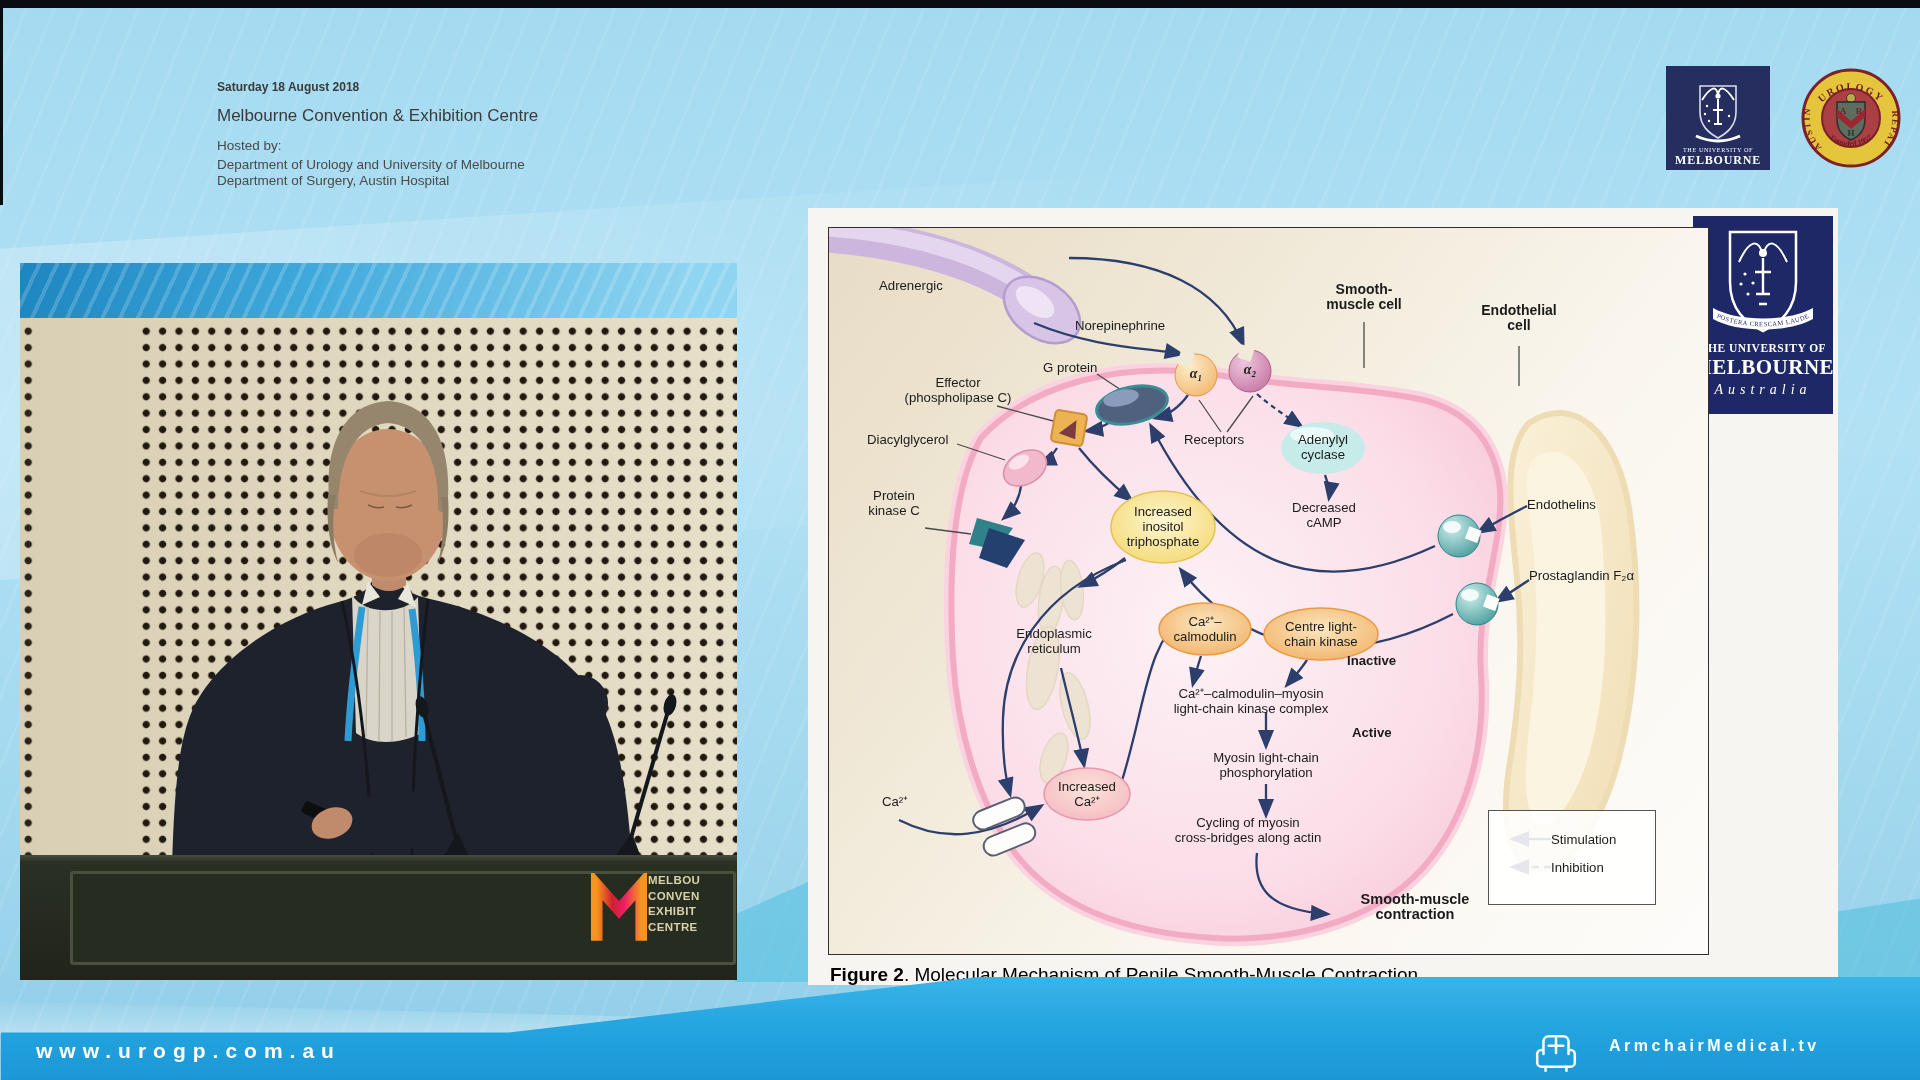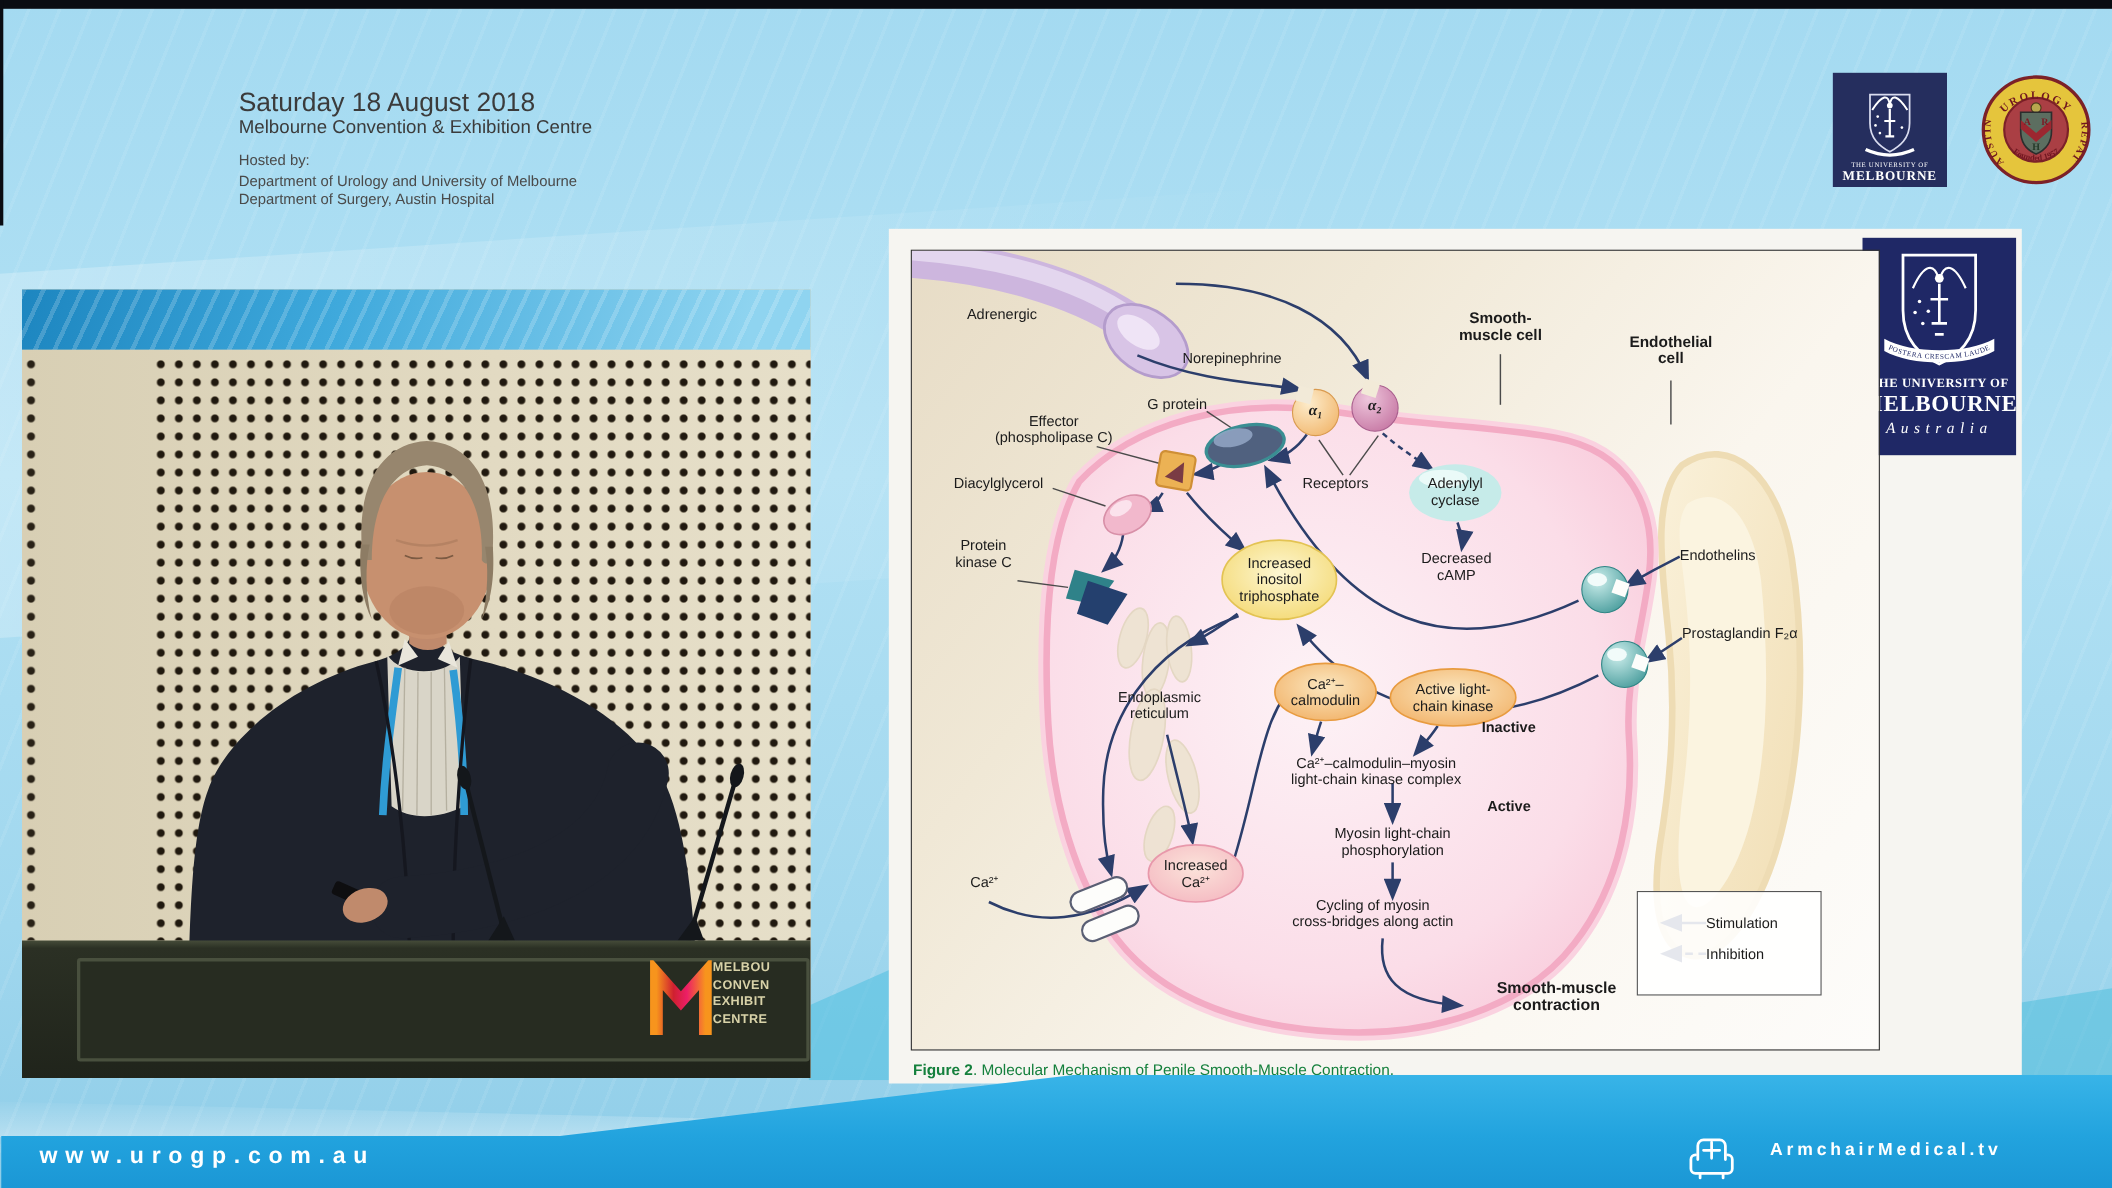--- a/index.html
+++ b/index.html
@@ -27,21 +27,21 @@
   #urogp-box{left:25px;top:22px;width:165px;height:184px;border-radius:26px 0 0 0;
     background:linear-gradient(160deg,#34ade5,#1f9cd8);}
   #urogp-box .t{position:absolute;right:12px;color:#fff;white-space:nowrap;}
   #ub-title{top:54px;font-size:44px;line-height:1;font-weight:400;letter-spacing:1px;}
   #ub-l1{top:106px;font-size:14px;letter-spacing:.6px;}
   #ub-l2{top:124px;font-size:14px;letter-spacing:.6px;}
   #ub-l3{top:146px;font-size:17px;letter-spacing:.8px;}
 
   
   .hdr{position:absolute;left:217px;color:#3b3b3b;white-space:nowrap;}
-  #hdr-date{top:80px;font-size:24px;font-weight:normal;}
+  #hdr-date{top:80px;font-size:12px;font-weight:bold;}
   #hdr-venue{top:106px;font-size:17px;}
   #hdr-hosted{top:138px;font-size:13.5px;color:#4a4a4a;}
   #hdr-host1{top:157px;font-size:13.5px;color:#4a4a4a;}
   #hdr-host2{top:173px;font-size:13.5px;color:#4a4a4a;}
 
   
   #video{left:20px;top:263px;width:717px;height:717px;overflow:hidden;background:#ddd4bb;}
   #v-screen{left:0;top:0;width:717px;height:55px;
     background:linear-gradient(100deg,#1d86c0,#3fa9dc 40%,#8fd4f0 92%);}
   #v-screen-stripes{left:0;top:0;width:717px;height:55px;
@@ -61,21 +61,21 @@
     border:3px solid #49503e;background:#272c21;border-radius:3px;}
   #mcec{position:absolute;left:570px;top:18px;display:flex;gap:0;}
   #mcec-text div{font-weight:bold;font-size:11.5px;line-height:15.5px;letter-spacing:.4px;color:#d8d2a8;white-space:nowrap;}
 
   
   #slide{left:808px;top:208px;width:1030px;height:777px;background:#f6f5f1;}
   #uom-slide-logo{position:absolute;left:885px;top:8px;width:140px;height:198px;}
   #diagram{position:absolute;left:20px;top:19px;width:838px;height:726px;border:1.5px solid #2f2f2f;
     background:linear-gradient(128deg,#e7dcc6 0%,#f0e8d6 30%,#faf6ee 62%,#fdfcfa 100%);overflow:hidden;padding-left:41px;}
   #diag-svg{position:absolute;left:0;top:0;width:838px;height:726px;}
-  #caption{position:absolute;left:22px;top:756px;font-size:14px;color:#15803d;white-space:nowrap;}
+  #caption{position:absolute;left:22px;top:756px;font-size:19px;color:#000000;white-space:nowrap;}
 
   
   .dl{position:absolute;font-size:13.2px;line-height:15px;color:#1b1b1b;white-space:nowrap;}
   .ctr{text-align:center;white-space:normal;}
   .bb{font-weight:bold;}
   #lb-adren{left:50px;top:50px;}
   #lb-nor{left:246px;top:90px;}
   #lb-gprot{left:214px;top:132px;}
   #lb-eff{left:58px;top:147px;width:142px;}
   #lb-dag{left:38px;top:204px;}
@@ -450,21 +450,21 @@
       </div>
       <div class="dl ctr" id="lb-er">
         <div>Endoplasmic</div>
           <div>reticulum</div>
       </div>
       <div class="dl ctr" id="lb-cacal">
         <div>Ca²⁺–</div>
           <div>calmodulin</div>
       </div>
       <div class="dl ctr" id="lb-mlck">
-        <div>Active light-</div>
+        <div>Centre light-</div>
           <div>chain kinase</div>
       </div>
       <div class="dl bb" id="lb-inact">Inactive</div>
       <div class="dl ctr" id="lb-cmplx">
         <div>Ca²⁺–calmodulin–myosin</div>
           <div>light-chain kinase complex</div>
       </div>
       <div class="dl bb" id="lb-act">Active</div>
       <div class="dl ctr" id="lb-phos">
         <div>Myosin light-chain</div>

